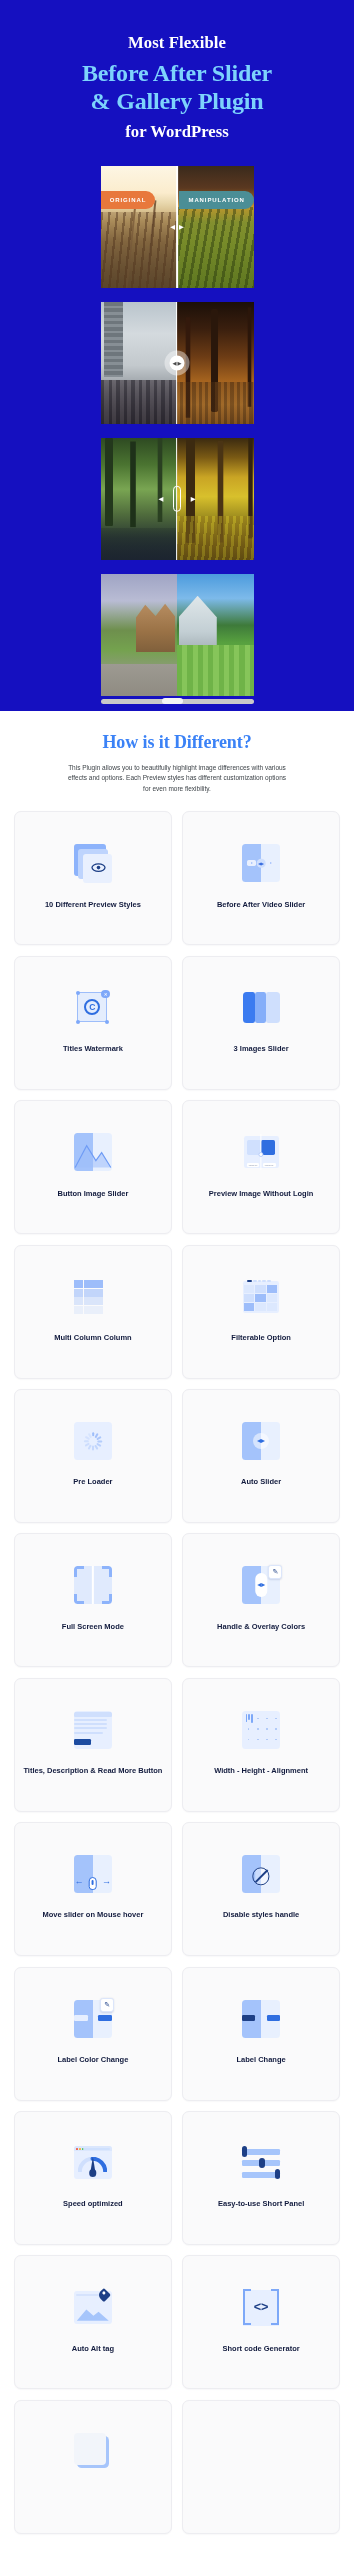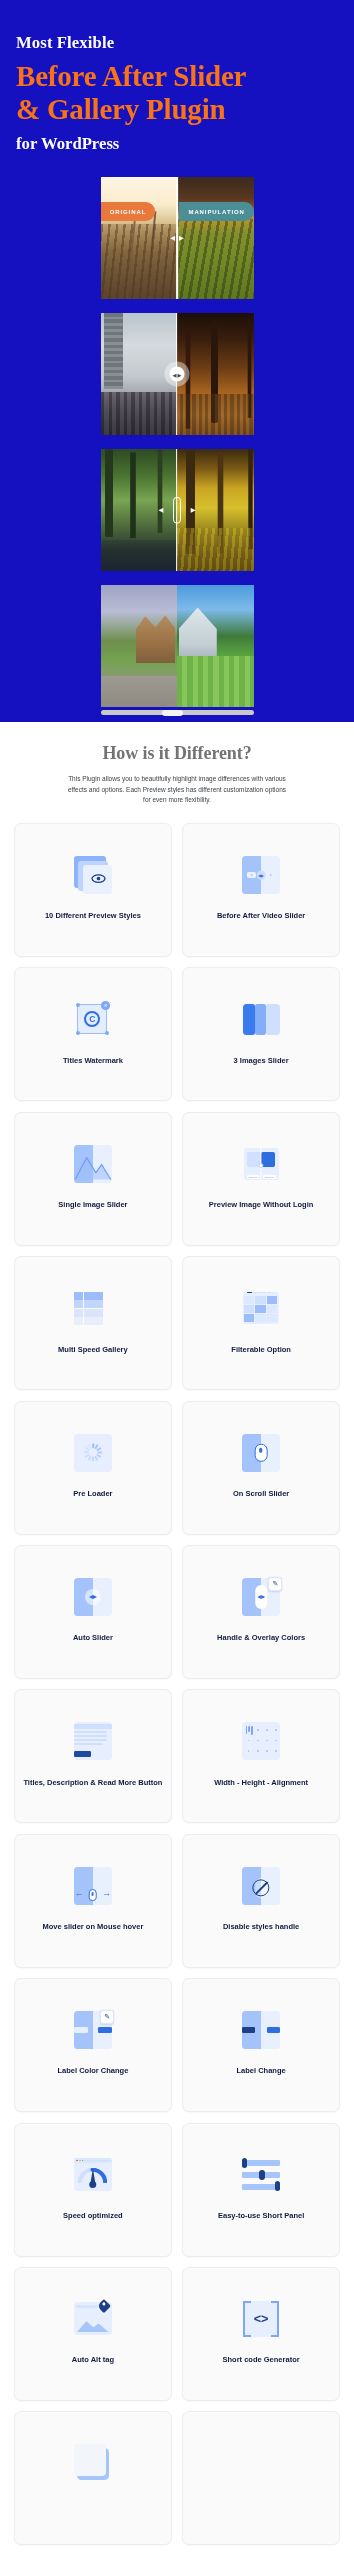--- a/index.html
+++ b/index.html
@@ -11,34 +11,34 @@
   body { width: 354px; overflow-x: hidden; }
 
   
   .hero {
     background: #1510c0;
     width: 354px;
     padding-top: 33px;
     padding-bottom: 0;
     position: relative;
   }
-  .hero-inner { padding: 0 16px; }
+  .hero-inner { text-align: center; padding: 0 16px; }
   .hero-line1 {
     font-family: "Liberation Serif", serif;
     font-weight: bold;
     color: #ffffff;
     font-size: 16.7px;
     line-height: 1.25;
     letter-spacing: 0.1px;
   }
   .hero-line2, .hero-line3 {
     font-family: "Liberation Serif", serif;
     font-weight: bold;
-    color: #f97316;
-    font-size: 29px;
+    color: #7dd3fc;
+    font-size: 24px;
     line-height: 1.16;
     letter-spacing: -0.2px;
   }
   .hero-line2 { margin-top: 5.8px; }
   .hero-line4 {
     font-family: "Liberation Serif", serif;
     font-weight: bold;
     color: #ffffff;
     font-size: 16.7px;
     line-height: 1.3;
@@ -222,21 +222,21 @@
     position:absolute; left:40%; top:-0.6px; width:21px; height:6.3px;
     background:#f4f4f4; border-radius:3.5px;
   }
 
   
   .different {
     background:#ffffff; padding:21px 24px 4.6px 24px; text-align:center;
   }
   .different h2 {
     font-family:"Liberation Serif", serif;
-    font-weight:bold; color:#737373; font-size:18px; letter-spacing:-0.1px;
+    font-weight:bold; color:#3b82f6; font-size:18px; letter-spacing:-0.1px;
   }
   .different p {
     margin-top:9.8px; color:#3d4348; font-size:6.5px; line-height:1.62;
     max-width:225px; margin-left:auto; margin-right:auto;
   }
 
   
   .features {
     background:#ffffff;
     padding: 12.7px 14px 16px 14px;
@@ -580,21 +580,21 @@
     <div class="card-icon">
       <div class="icon-box">
           <div class="split-l"></div>
           <div class="split-r"></div>
         <svg class="mountain" viewBox="0 0 66 66">
             <path d="M2 60 L22 22 L38 48 L48 34 L64 60 Z" fill="#9dbdfa" opacity=".55"></path>
             <path d="M2 60 L22 22 L38 48 L48 34 L64 60" fill="none" stroke="#6f9cf5" stroke-width="2"></path>
           </svg>
       </div>
     </div>
-    <div class="card-label">Single Image Slider</div>
+    <div class="card-label">Button Image Slider</div>
   </div>
 
   <div class="card">
     <div class="card-icon">
       <div class="pl-box"></div>
       <div class="pl-imgA"></div>
         <div class="pl-imgB"></div>
       <div class="pl-div"></div>
         <div class="pl-knob"></div>
       <div class="pl-chip" style="left:4.6px;">Mouse fle</div>
@@ -611,21 +611,21 @@
       <div class="grid-cell" style="left:0;top:11px;opacity:.6;"></div>
       <div class="grid-cell" style="left:9.8px;top:11px;opacity:.6;"></div>
       <div class="grid-cell" style="left:19.6px;top:11px;opacity:.6;"></div>
       <div class="grid-cell" style="left:0;top:19.6px;opacity:.35;"></div>
       <div class="grid-cell" style="left:9.8px;top:19.6px;opacity:.35;"></div>
       <div class="grid-cell" style="left:19.6px;top:19.6px;opacity:.35;"></div>
       <div class="grid-cell" style="left:0;top:28px;opacity:.18;"></div>
       <div class="grid-cell" style="left:9.8px;top:28px;opacity:.18;"></div>
       <div class="grid-cell" style="left:19.6px;top:28px;opacity:.18;"></div>
     </div>
-    <div class="card-label">Multi Speed Gallery</div>
+    <div class="card-label">Multi Column Column</div>
   </div>
 
   <div class="card">
     <div class="card-icon">
       <div class="fg-wrap"></div>
       <div class="fg-tab" style="left:5.2px;width:4.6px;background:#1d3f86;"></div>
       <div class="fg-tab" style="left:11px;width:3.5px;background:#cfdffd;"></div>
       <div class="fg-tab" style="left:15.6px;width:3.5px;background:#cfdffd;"></div>
       <div class="fg-tab" style="left:20px;width:3.5px;background:#cfdffd;"></div>
       <div class="fg-tab" style="left:25px;width:3.5px;background:#cfdffd;"></div>
@@ -657,47 +657,47 @@
           <i style="transform:rotate(240deg);opacity:.35"></i>
             <i style="transform:rotate(270deg);opacity:.3"></i>
           <i style="transform:rotate(300deg);opacity:.25"></i>
             <i style="transform:rotate(330deg);opacity:.2"></i>
         </div>
       </div>
     </div>
     <div class="card-label">Pre Loader</div>
   </div>
 
-  <div class="card">
-    <div class="card-icon">
-      <div class="icon-box">
-          <div class="split-l"></div>
-          <div class="split-r"></div>
-        <div class="mouse">
-            <b></b>
-          </div>
-      </div>
-    </div>
-    <div class="card-label">On Scroll Slider</div>
-  </div>
 
   <div class="card">
     <div class="card-icon">
       <div class="icon-box">
           <div class="split-l"></div>
           <div class="split-r"></div>
         <div class="as-circle">
             <span class="tri-l"></span>
             <span class="tri-r"></span>
           </div>
       </div>
     </div>
     <div class="card-label">Auto Slider</div>
   </div>
 
+  <div class="card">
+    <div class="card-icon">
+      <div class="icon-box" style="background:#e0eafd;">
+        <div class="fs-corner" style="left:0;top:0;border-right:none;border-bottom:none;border-top-left-radius:3.5px;"></div>
+        <div class="fs-corner" style="right:0;top:0;border-left:none;border-bottom:none;border-top-right-radius:3.5px;"></div>
+        <div class="fs-corner" style="left:0;bottom:0;border-right:none;border-top:none;border-bottom-left-radius:3.5px;"></div>
+        <div class="fs-corner" style="right:0;bottom:0;border-left:none;border-top:none;border-bottom-right-radius:3.5px;"></div>
+        <div class="fs-gap"></div>
+      </div>
+    </div>
+    <div class="card-label">Full Screen Mode</div>
+  </div>
 
   <div class="card">
     <div class="card-icon">
       <div class="icon-box">
           <div class="split-l"></div>
           <div class="split-r"></div>
         <div class="ho-pill">
             <span class="tri-l"></span>
             <span class="tri-r"></span>
           </div>

